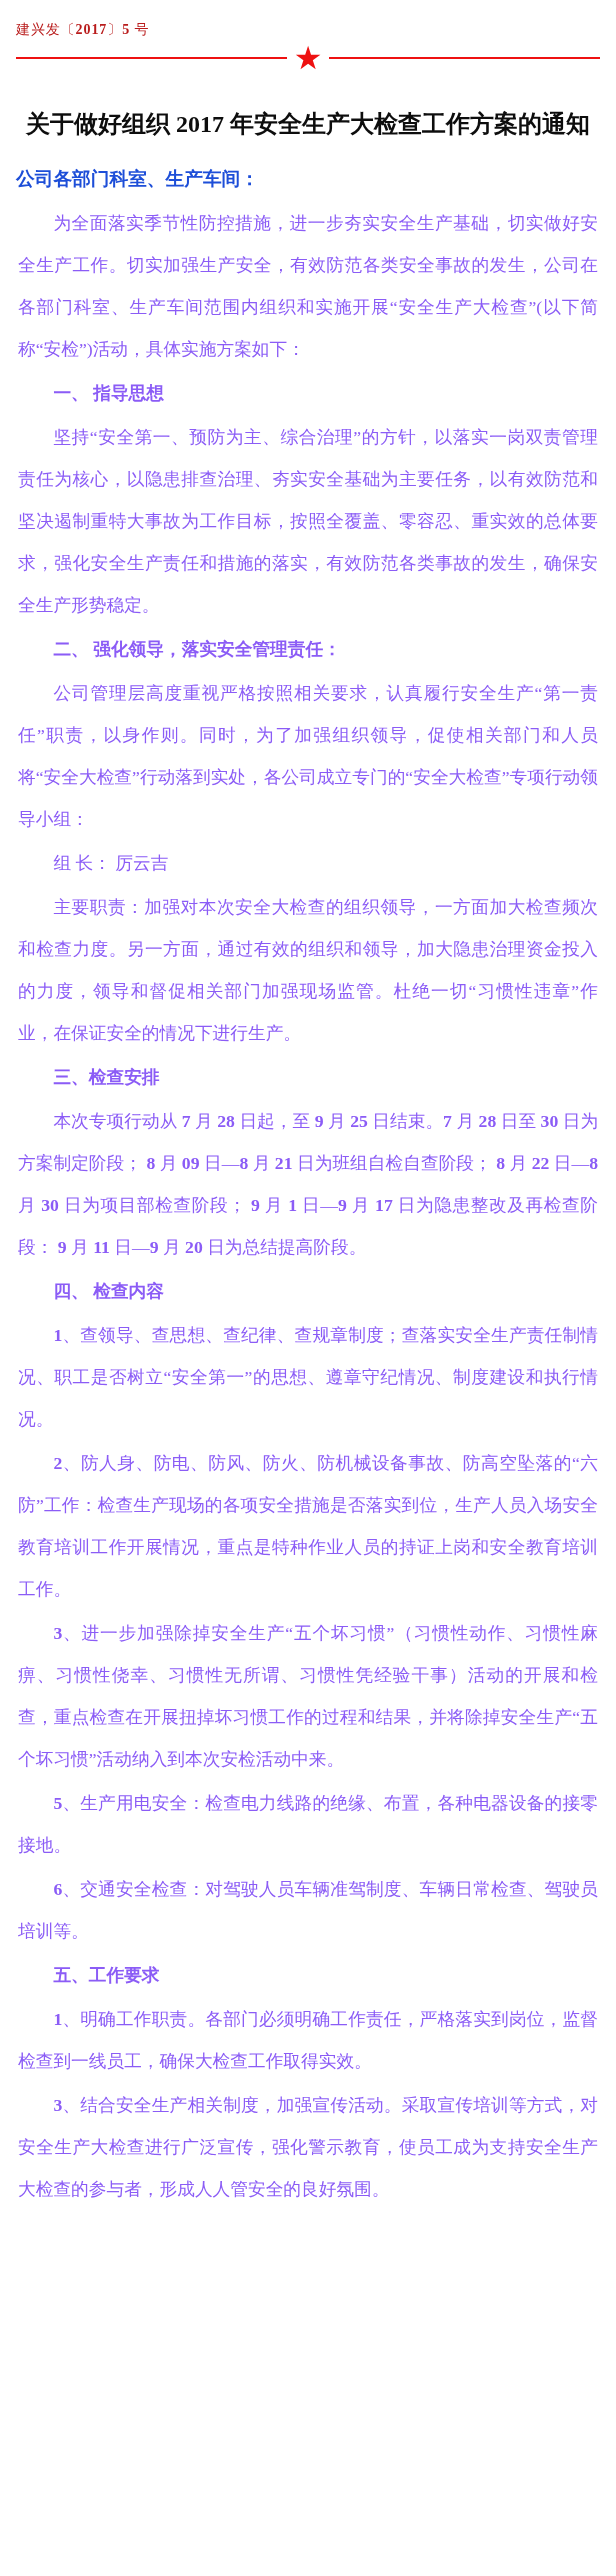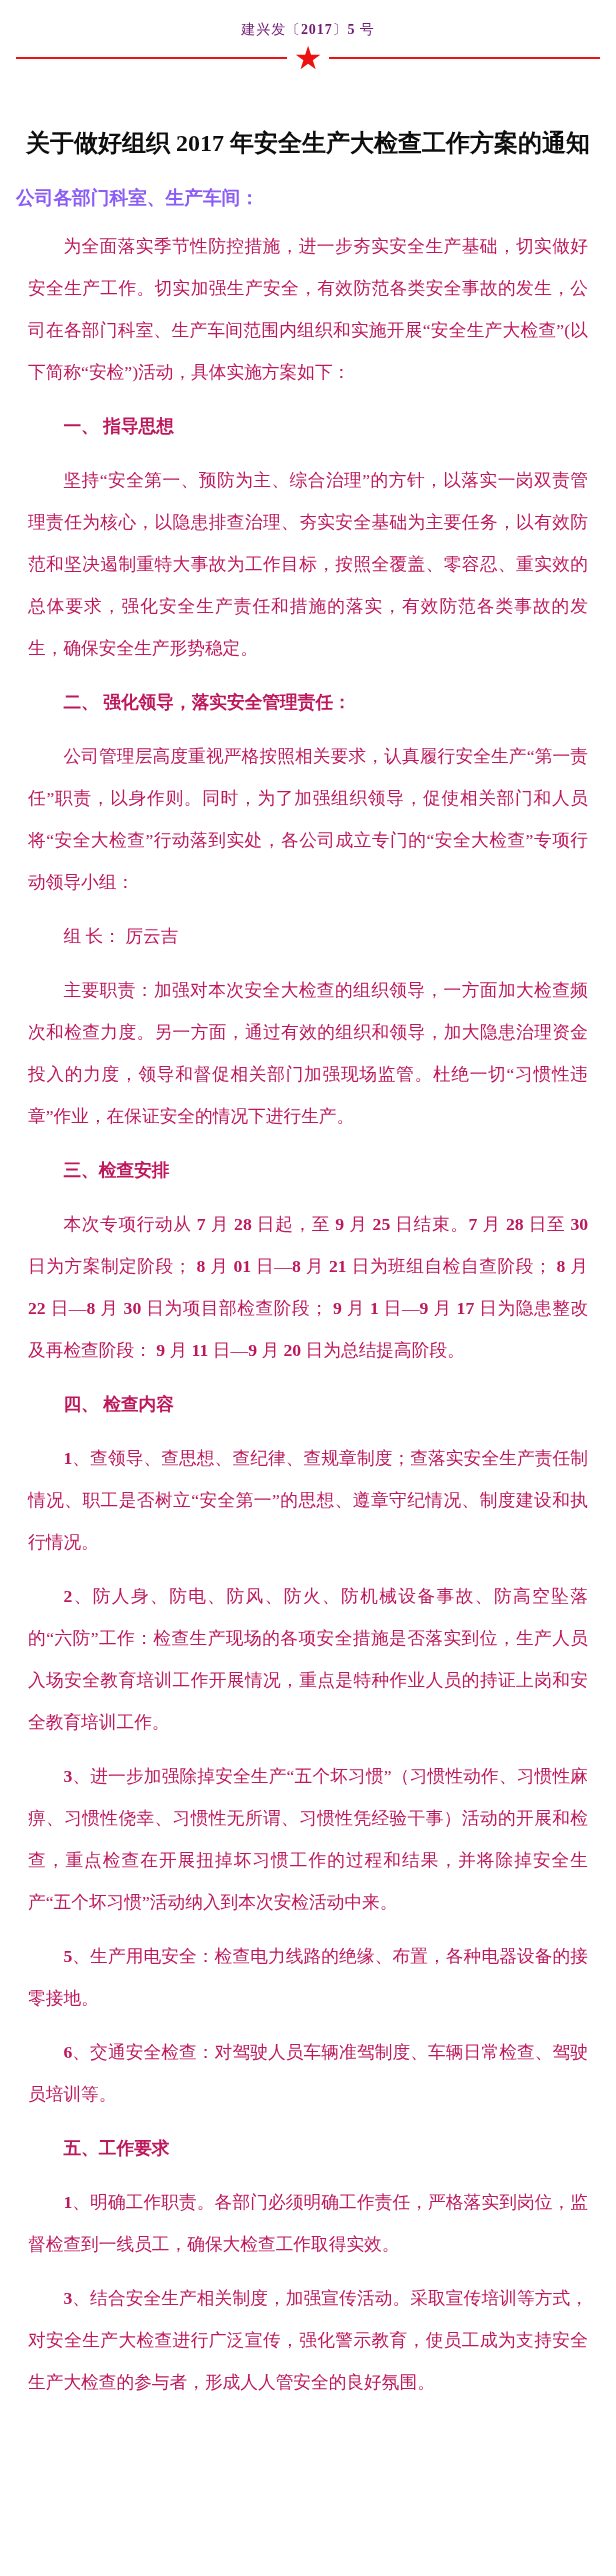--- a/index.html
+++ b/index.html
@@ -12,67 +12,67 @@
     width: 616px;
     min-height: 2576px;
     margin: 0 auto;
     background: #ffffff;
     box-sizing: border-box;
     padding: 20.5px 16px 23px 16px;
     color: #262626;
     font-family: "Liberation Serif", "DejaVu Serif", serif;
   }
   .doc-number {
-    text-align: center;
+    text-align: left;
     font-size: 14px;
     line-height: 17px;
-    color: #701a75;
+    color: #b91c1c;
     letter-spacing: 0.9px;
   }
   .red-rule {
     display: flex;
     align-items: center;
     margin-top: 5.6px;
     height: 30px;
   }
   .red-rule .line {
     flex: 1;
     height: 2.8px;
     background: #ee1111;
   }
   .red-rule .star {
     color: #ee1111;
     font-size: 32px;
     line-height: 30px;
     padding: 0 6.5px;
   }
   .doc-title {
-    margin-top: 54px;
+    margin-top: 35px;
     text-align: center;
     font-size: 24px;
     line-height: 32px;
     font-weight: bold;
     color: #0d0d0d;
   }
   .salutation {
     margin-top: 24px;
     font-size: 18.7px;
     line-height: 30px;
     font-weight: bold;
-    color: #8b5cf6;
+    color: #1d4ed8;
   }
   .body-text {
     margin-top: 7.5px;
   }
   .body-text p {
-    margin: 12px;
+    margin: 2px;
     font-size: 17.7px;
     line-height: 42px;
     text-align: justify;
-    color: #be185d;
+    color: #8b5cf6;
   }
   .para    { text-indent: 2em; }
   .heading { text-indent: 2em; font-weight: bold; }
   .leader  { text-indent: 2em; }
   .members { text-indent: 3em; }
   .body-text p b { font-weight: bold; }
 </style>
 </head>
 <body>
 
@@ -92,21 +92,21 @@
 
   <div class="body-text">
     <p class="para">为全面落实季节性防控措施，进一步夯实安全生产基础，切实做好安全生产工作。切实加强生产安全，有效防范各类安全事故的发生，公司在各部门科室、生产车间范围内组织和实施开展“安全生产大检查”(以下简称“安检”)活动，具体实施方案如下：</p>
     <p class="heading">一、 指导思想</p>
     <p class="para">坚持“安全第一、预防为主、综合治理”的方针，以落实一岗双责管理责任为核心，以隐患排查治理、夯实安全基础为主要任务，以有效防范和坚决遏制重特大事故为工作目标，按照全覆盖、零容忍、重实效的总体要求，强化安全生产责任和措施的落实，有效防范各类事故的发生，确保安全生产形势稳定。</p>
     <p class="heading">二、 强化领导，落实安全管理责任：</p>
     <p class="para">公司管理层高度重视严格按照相关要求，认真履行安全生产“第一责任”职责，以身作则。同时，为了加强组织领导，促使相关部门和人员将“安全大检查”行动落到实处，各公司成立专门的“安全大检查”专项行动领导小组：</p>
     <p class="leader">组 长： 厉云吉</p>
     <p class="para">主要职责：加强对本次安全大检查的组织领导，一方面加大检查频次和检查力度。另一方面，通过有效的组织和领导，加大隐患治理资金投入的力度，领导和督促相关部门加强现场监管。杜绝一切“习惯性违章”作业，在保证安全的情况下进行生产。</p>
     <p class="heading">三、检查安排</p>
-    <p class="para">本次专项行动从 <b>7</b> 月 <b>28</b> 日起，至 <b>9</b> 月 <b>25</b> 日结束。<b>7</b> 月 <b>28</b> 日至 <b>30</b> 日为方案制定阶段； <b>8</b> 月 <b>01</b> 日—<b>8</b> 月 <b>21</b> 日为班组自检自查阶段； <b>8</b> 月 <b>22</b> 日—<b>8</b> 月 <b>30</b> 日为项目部检查阶段； <b>9</b> 月 <b>1</b> 日—<b>9</b> 月 <b>17</b> 日为隐患整改及再检查阶段： <b>9</b> 月 <b>11</b> 日—<b>9</b> 月 <b>20</b> 日为总结提高阶段。</p>
+    <p class="para">本次专项行动从 <b>7</b> 月 <b>28</b> 日起，至 <b>9</b> 月 <b>25</b> 日结束。<b>7</b> 月 <b>28</b> 日至 <b>30</b> 日为方案制定阶段； <b>8</b> 月 <b>09</b> 日—<b>8</b> 月 <b>21</b> 日为班组自检自查阶段； <b>8</b> 月 <b>22</b> 日—<b>8</b> 月 <b>30</b> 日为项目部检查阶段； <b>9</b> 月 <b>1</b> 日—<b>9</b> 月 <b>17</b> 日为隐患整改及再检查阶段： <b>9</b> 月 <b>11</b> 日—<b>9</b> 月 <b>20</b> 日为总结提高阶段。</p>
     <p class="heading">四、 检查内容</p>
     <p class="para"><b>1</b>、查领导、查思想、查纪律、查规章制度；查落实安全生产责任制情况、职工是否树立“安全第一”的思想、遵章守纪情况、制度建设和执行情况。</p>
     <p class="para"><b>2</b>、防人身、防电、防风、防火、防机械设备事故、防高空坠落的“六防”工作：检查生产现场的各项安全措施是否落实到位，生产人员入场安全教育培训工作开展情况，重点是特种作业人员的持证上岗和安全教育培训工作。</p>
     <p class="para"><b>3</b>、进一步加强除掉安全生产“五个坏习惯”（习惯性动作、习惯性麻痹、习惯性侥幸、习惯性无所谓、习惯性凭经验干事）活动的开展和检查，重点检查在开展扭掉坏习惯工作的过程和结果，并将除掉安全生产“五个坏习惯”活动纳入到本次安检活动中来。</p>
     <p class="para"><b>5</b>、生产用电安全：检查电力线路的绝缘、布置，各种电器设备的接零接地。</p>
     <p class="para"><b>6</b>、交通安全检查：对驾驶人员车辆准驾制度、车辆日常检查、驾驶员培训等。</p>
     <p class="heading">五、工作要求</p>
     <p class="para"><b>1</b>、明确工作职责。各部门必须明确工作责任，严格落实到岗位，监督检查到一线员工，确保大检查工作取得实效。</p>
     <p class="para"><b>3</b>、结合安全生产相关制度，加强宣传活动。采取宣传培训等方式，对安全生产大检查进行广泛宣传，强化警示教育，使员工成为支持安全生产大检查的参与者，形成人人管安全的良好氛围。</p>
   </div>

